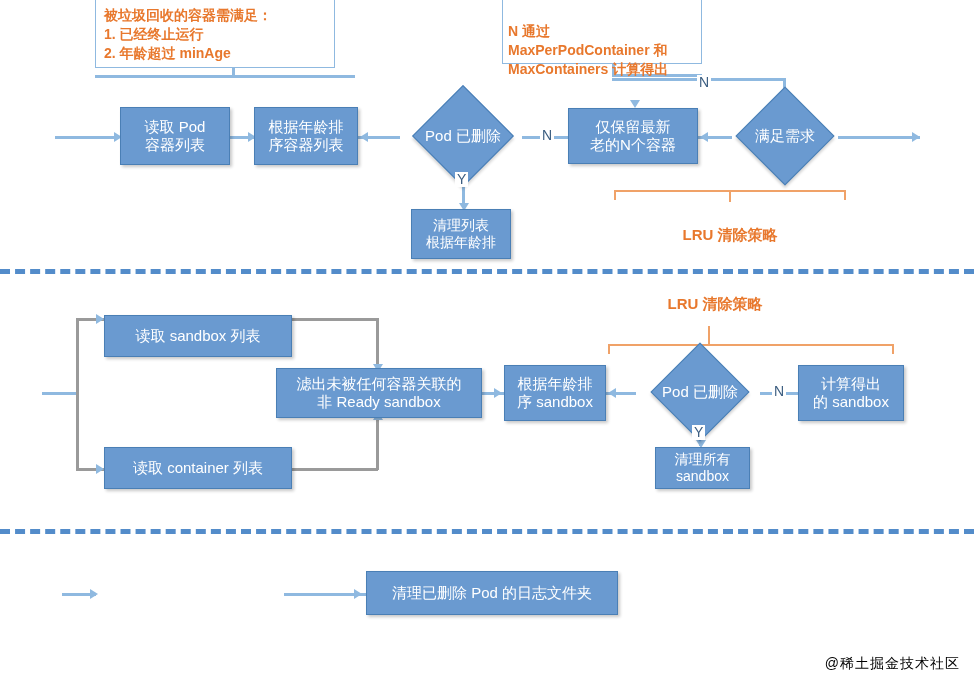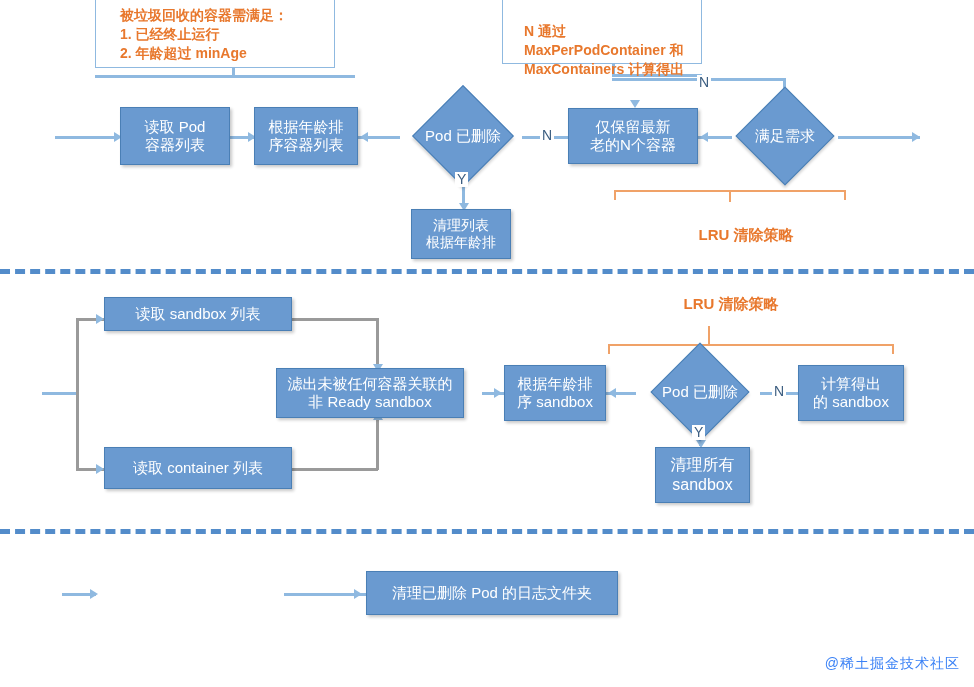--- a/index.html
+++ b/index.html
@@ -102,21 +102,20 @@
   }
   
   .note {
     position: absolute;
     color: #e8782d;
     font-size: 14px;
     line-height: 1.35;
     white-space: pre-line;
     font-weight: 600;
     z-index: 5;
-    margin-left: 16px;
   }
   .note.center { text-align: center; }
   .brace {
     position: absolute;
     border-top: 2px solid #f0a268;
     z-index: 2;
   }
   .brace:before, .brace:after {
     content: "";
     position: absolute;
@@ -148,21 +147,21 @@
     height: 0;
     border-top: 5px dashed #4a86c8;
     opacity: 0.95;
     z-index: 0;
   }
   
   .watermark {
     position: absolute;
     right: 14px;
     bottom: 14px;
-    color: #3b82f6;
+    color: #000000;
     font-size: 14px;
     letter-spacing: 1px;
     z-index: 6;
   }
 </style>
 </head>
 <body>
 
 <div id="canvas">
 
@@ -237,53 +236,53 @@
 
   <div class="divider" style="top:269px;"></div>
 
   <div class="ln h gray" style="left:42px; top:392px; width:34px; background:#8fb9e0;"></div>
   <div class="ln v gray" style="left:76px; top:318px; height:150px;"></div>
   <div class="ln h gray" style="left:76px; top:318px; width:28px;"></div>
   <div class="arrow right" style="left:96px; top:314px;"></div>
   <div class="ln h gray" style="left:76px; top:468px; width:28px;"></div>
   <div class="arrow right" style="left:96px; top:464px;"></div>
 
-  <div class="node" style="left:104px; top:297px; width:188px; height:34px;">读取 sandbox 列表</div>
+  <div class="node" style="left:104px; top:315px; width:188px; height:42px;">读取 sandbox 列表</div>
 
   <div class="node" style="left:104px; top:447px; width:188px; height:42px;">读取 container 列表</div>
 
   <div class="ln h gray" style="left:292px; top:318px; width:86px;"></div>
   <div class="ln v gray" style="left:376px; top:318px; height:52px;"></div>
   <div class="arrow down" style="left:373px; top:364px;"></div>
   <div class="ln h gray" style="left:292px; top:468px; width:86px;"></div>
   <div class="ln v gray" style="left:376px; top:417px; height:53px;"></div>
   <div class="arrow up" style="left:373px; top:412px;"></div>
 
-  <div class="node" style="left:276px; top:368px; width:188px; height:50px;">滤出未被任何容器关联的
+  <div class="node" style="left:276px; top:368px; width:206px; height:50px;">滤出未被任何容器关联的
 非 Ready sandbox</div>
 
   <div class="ln h" style="left:482px; top:392px; width:22px;"></div>
   <div class="arrow right" style="left:494px; top:388px;"></div>
 
   <div class="node" style="left:504px; top:365px; width:102px; height:56px;">根据年龄排
 序 sandbox</div>
 
   <div class="ln h" style="left:606px; top:392px; width:30px;"></div>
   <div class="arrow left" style="left:608px; top:388px;"></div>
 
   <div class="diamond-wrap" style="left:636px; top:357px; width:128px; height:70px;">
     <div class="dshape" style="width:70px; height:70px; left:29px; top:0px;"></div>
     <div class="dtext">Pod 已删除</div>
   </div>
 
   <div class="ln v" style="left:699px; top:426px; height:20px;"></div>
   <div class="arrow down" style="left:696px; top:440px;"></div>
   <div class="branch-label" style="left:692px; top:425px;">Y</div>
 
-  <div class="node" style="left:655px; top:447px; width:95px; height:56px; font-size:16px;">清理所有
+  <div class="node" style="left:655px; top:447px; width:95px; height:42px; font-size:14px;">清理所有
 sandbox</div>
 
   <div class="ln h" style="left:760px; top:392px; width:40px;"></div>
   <div class="branch-label" style="left:772px; top:384px;">N</div>
 
   <div class="node" style="left:798px; top:365px; width:106px; height:56px;">计算得出
 的 sandbox</div>
 
   <div class="brace" style="left:608px; top:344px; width:286px;"></div>
   <div class="brace-stem" style="left:708px; top:326px; height:18px;"></div>

